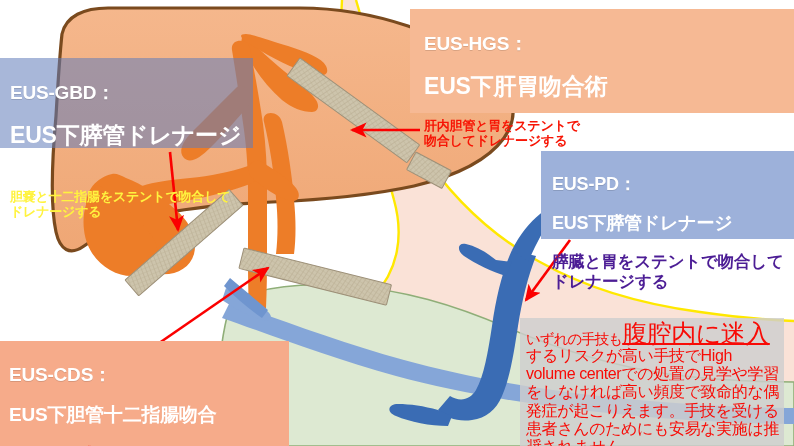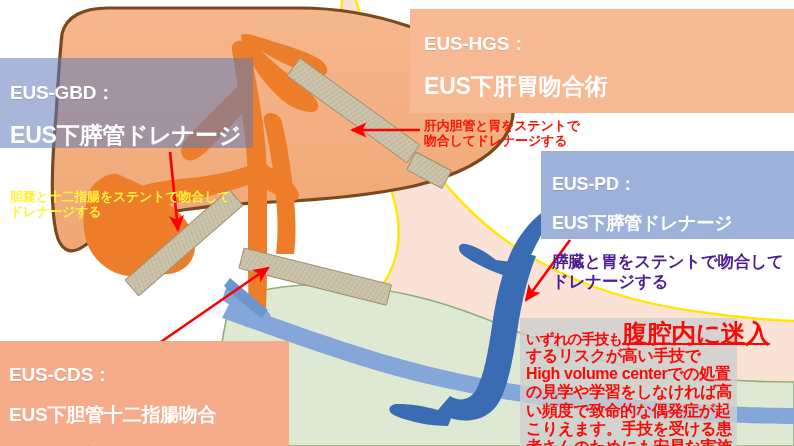--- a/index.html
+++ b/index.html
@@ -74,26 +74,26 @@
     left:0px; top:341px; width:289px; height:105px;
     background:#f6ab8a;
     padding:4px 0 0 9px;
   }
   #box-cds .ttl,#box-cds .sub{font-size:19px;}
   #box-cds .body{color:#f81208;font-size:18px;}
 
   
   #box-warn{
     position:absolute;
-    left:520px; top:318px; width:217px; height:128px;
+    left:520px; top:318px; width:264px; height:128px;
     background:rgba(206,206,206,0.82);
     box-sizing:border-box;
     padding:3px 4px 0 6px;
     color:#f80b06;
-    font-weight:bold;
+    font-weight:normal;
   }
   #warn-l1{
     display:block;
     white-space:nowrap;
     line-height:1.0;
     margin-bottom:1px;
   }
   #warn-l1 .small{font-size:14.5px;vertical-align:bottom;letter-spacing:-1px;}
   #warn-l1 .big{
     font-size:25px;

